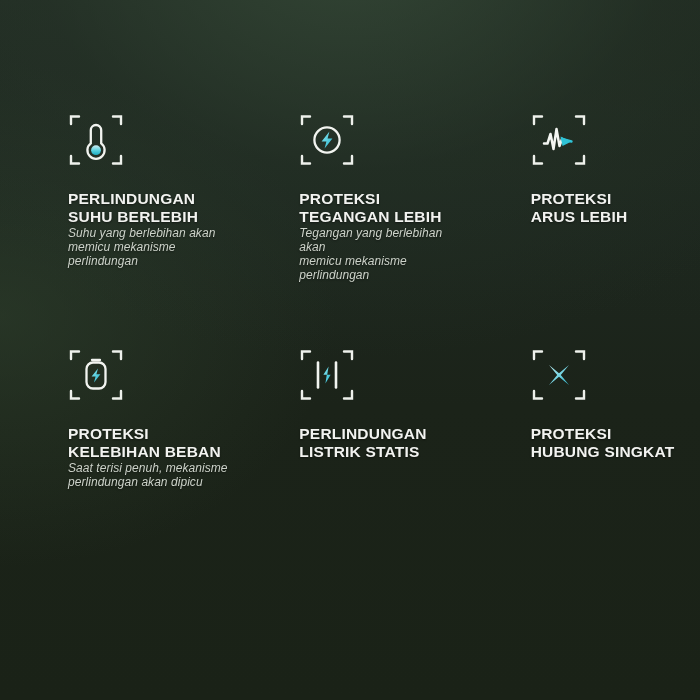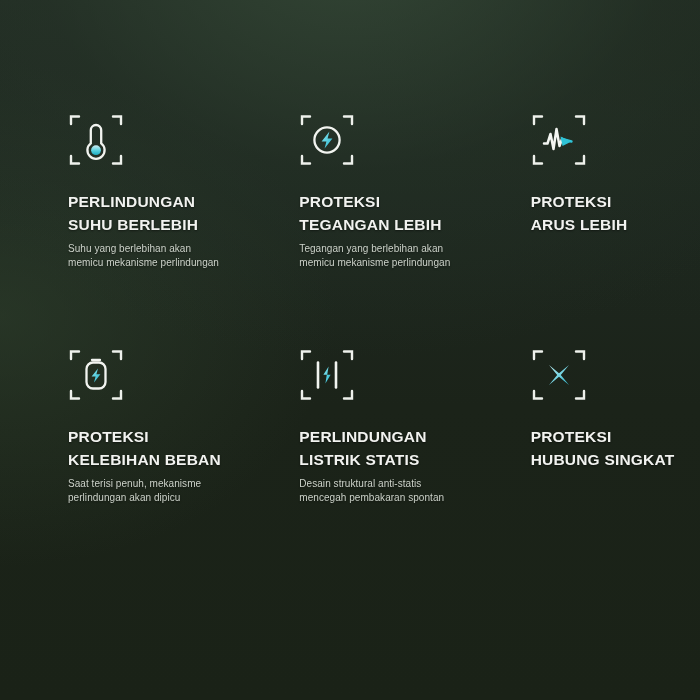--- a/index.html
+++ b/index.html
@@ -28,34 +28,34 @@
   }
   .cell { position:relative; padding-left:68px; }
   .cell.c2 { padding-left:66px; }
   .cell.c3 { padding-left:64px; }
   .icon-wrap { width:56px; height:56px; position:relative; margin-bottom:22px; }
   .icon-wrap svg { display:block; width:56px; height:56px; overflow:visible; }
   .title {
     color:#f2f3f0;
     font-size:15.5px;
     font-weight:bold;
-    line-height:23px;
+    line-height:18px;
     letter-spacing:0.2px;
     white-space:pre-line;
     text-shadow:0 1px 2px rgba(0,0,0,0.45);
   }
   .desc {
-    margin-top:6px;
     color:#ccd2c9;
-    font-size:10px;
+    font-size:12px;
     font-weight:normal;
     line-height:14px;
     letter-spacing:0.05px;
     white-space:pre-line;
     text-shadow:0 1px 2px rgba(0,0,0,0.4);
+    font-style:italic;
   }
 </style>
 </head>
 <body>
 
 <div id="bg"></div>
 
 <div id="grid">
 
   <div class="cell c1">
@@ -169,22 +169,20 @@
           <path d="M53,44 L53,51.5 L45,51.5"></path>
             <path d="M11,51.5 L3,51.5 L3,44"></path>
         </g>
         <path d="M19,15.5 L19,40.5" stroke="#f2f4f0" stroke-width="2.6" stroke-linecap="round"></path>
         <path d="M37,15.5 L37,40.5" stroke="#f2f4f0" stroke-width="2.6" stroke-linecap="round"></path>
         <path d="M29.6,19.5 L24.4,27.8 L27.8,27.8 L26.4,36.5 L31.6,27.8 L28.2,27.8 Z" fill="url(#g5)"></path>
       </svg>
     </div>
     <div class="title">PERLINDUNGAN
 LISTRIK STATIS</div>
-    <div class="desc">Desain struktural anti-statis
-mencegah pembakaran spontan</div>
   </div>
 
   <div class="cell c3">
     <div class="icon-wrap">
       <svg viewBox="0 0 56 56">
         <defs>
           <linearGradient id="g6" x1="0" y1="0" x2="1" y2="1">
             <stop offset="0%" stop-color="#bfeff5"></stop>
               <stop offset="100%" stop-color="#2fb9cf"></stop>
           </linearGradient>

